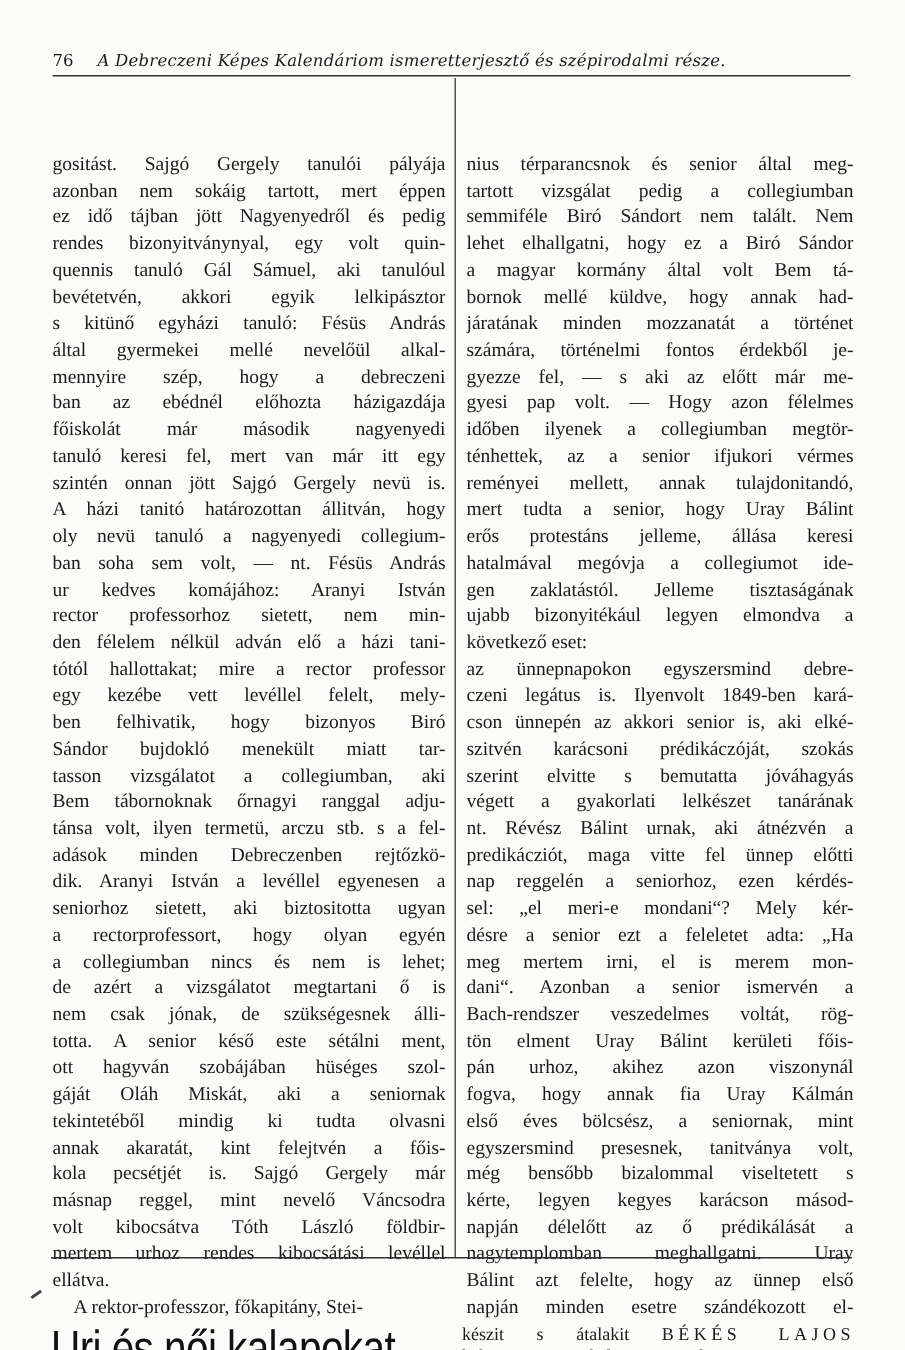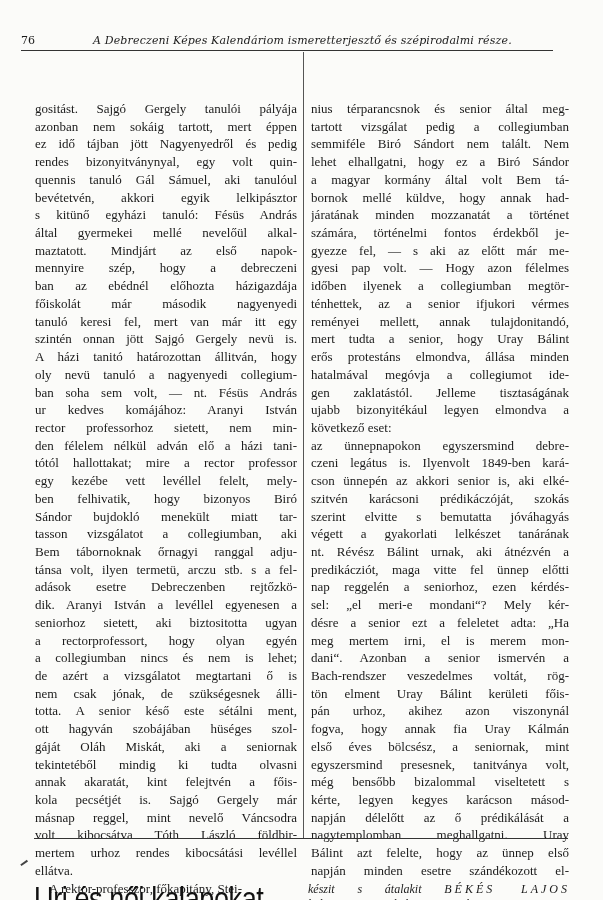--- a/index.html
+++ b/index.html
@@ -10,42 +10,41 @@
     body {
       width: 603px;
       height: 900px;
       position: relative;
       overflow: hidden;
       font-family: "DejaVu Serif", "Liberation Serif", serif;
       color: #1a1a1a;
     }
     .page-header {
       position: absolute;
-      left: 21px;
+      left: 35px;
       top: 34px;
       width: 532px;
       height: 16px;
       border-bottom: 1px solid #333;
     }
     .page-number {
       position: absolute;
       left: 0;
       top: 0;
       font-size: 11px;
       font-family: "DejaVu Serif", serif;
     }
     .running-title {
       position: absolute;
       left: 30px;
       top: 0;
       font-size: 11px;
       font-style: italic;
       letter-spacing: 0.15px;
       white-space: nowrap;
-      margin-left: 42px;
     }
     .column {
       position: absolute;
       top: 64px;
       font-size: 13px;
       line-height: 17.72px;
       font-family: Liberation Serif, serif;
       text-align: justify;
       margin-top: 36px;
     }
@@ -122,21 +121,20 @@
       width: 262px;
       font-size: 12px;
       line-height: 15px;
       font-family: "Liberation Serif", serif;
     }
     .ad-text .line {
       display: block;
       white-space: nowrap;
       text-align: justify;
       text-align-last: justify;
-      font-style: italic;
     }
     .ad-text .spaced {
       letter-spacing: 3px;
     }
     .stray-mark {
       position: absolute;
       left: 20px;
       top: 862px;
       width: 8px;
       height: 1.5px;
@@ -154,40 +152,39 @@
 
 <div class="column col-left" id="col-left">
     <span class="line">gositást. Sajgó Gergely tanulói pályája</span>
     <span class="line">azonban nem sokáig tartott, mert éppen</span>
     <span class="line">ez idő tájban jött Nagyenyedről és pedig</span>
     <span class="line">rendes bizonyitványnyal, egy volt quin-</span>
     <span class="line">quennis tanuló Gál Sámuel, aki tanulóul</span>
     <span class="line">bevétetvén, akkori egyik lelkipásztor</span>
     <span class="line">s kitünő egyházi tanuló: Fésüs András</span>
     <span class="line">által gyermekei mellé nevelőül alkal-</span>
-    <span class="line">maztatott. Mindjárt az első napok-</span>
     <span class="line">mennyire szép, hogy a debreczeni</span>
     <span class="line">ban az ebédnél előhozta házigazdája</span>
     <span class="line">főiskolát már második nagyenyedi</span>
     <span class="line">tanuló keresi fel, mert van már itt egy</span>
     <span class="line">szintén onnan jött Sajgó Gergely nevü is.</span>
     <span class="line">A házi tanitó határozottan állitván, hogy</span>
     <span class="line">oly nevü tanuló a nagyenyedi collegium-</span>
     <span class="line">ban soha sem volt, — nt. Fésüs András</span>
     <span class="line">ur kedves komájához: Aranyi István</span>
     <span class="line">rector professorhoz sietett, nem min-</span>
     <span class="line">den félelem nélkül adván elő a házi tani-</span>
     <span class="line">tótól hallottakat; mire a rector professor</span>
     <span class="line">egy kezébe vett levéllel felelt, mely-</span>
     <span class="line">ben felhivatik, hogy bizonyos Biró</span>
     <span class="line">Sándor bujdokló menekült miatt tar-</span>
     <span class="line">tasson vizsgálatot a collegiumban, aki</span>
     <span class="line">Bem tábornoknak őrnagyi ranggal adju-</span>
     <span class="line">tánsa volt, ilyen termetü, arczu stb. s a fel-</span>
-    <span class="line">adások esetre Debreczenben rejtőzkö-</span>
+    <span class="line">adások minden Debreczenben rejtőzkö-</span>
     <span class="line">dik. Aranyi István a levéllel egyenesen a</span>
     <span class="line">seniorhoz sietett, aki biztositotta ugyan</span>
     <span class="line">a rectorprofessort, hogy olyan egyén</span>
     <span class="line">a collegiumban nincs és nem is lehet;</span>
     <span class="line">de azért a vizsgálatot megtartani ő is</span>
     <span class="line">nem csak jónak, de szükségesnek álli-</span>
     <span class="line">totta. A senior késő este sétálni ment,</span>
     <span class="line">ott hagyván szobájában hüséges szol-</span>
     <span class="line">gáját Oláh Miskát, aki a seniornak</span>
     <span class="line">tekintetéből mindig ki tudta olvasni</span>
@@ -208,21 +205,21 @@
     <span class="line">a magyar kormány által volt Bem tá-</span>
     <span class="line">bornok mellé küldve, hogy annak had-</span>
     <span class="line">járatának minden mozzanatát a történet</span>
     <span class="line">számára, történelmi fontos érdekből je-</span>
     <span class="line">gyezze fel, — s aki az előtt már me-</span>
     <span class="line">gyesi pap volt. — Hogy azon félelmes</span>
     <span class="line">időben ilyenek a collegiumban megtör-</span>
     <span class="line">ténhettek, az a senior ifjukori vérmes</span>
     <span class="line">reményei mellett, annak tulajdonitandó,</span>
     <span class="line">mert tudta a senior, hogy Uray Bálint</span>
-    <span class="line">erős protestáns elmondva, állása minden</span>
+    <span class="line">erős protestáns jelleme, állása keresi</span>
     <span class="line">hatalmával megóvja a collegiumot ide-</span>
     <span class="line">gen zaklatástól. Jelleme tisztaságának</span>
     <span class="line">ujabb bizonyitékául legyen elmondva a</span>
     <span class="line last">következő eset:</span>
     <span class="line">az ünnepnapokon egyszersmind debre-</span>
     <span class="line">czeni legátus is. Ilyenvolt 1849-ben kará-</span>
     <span class="line">cson ünnepén az akkori senior is, aki elké-</span>
     <span class="line">szitvén karácsoni prédikáczóját, szokás</span>
     <span class="line">szerint elvitte s bemutatta jóváhagyás</span>
     <span class="line">végett a gyakorlati lelkészet tanárának</span>

